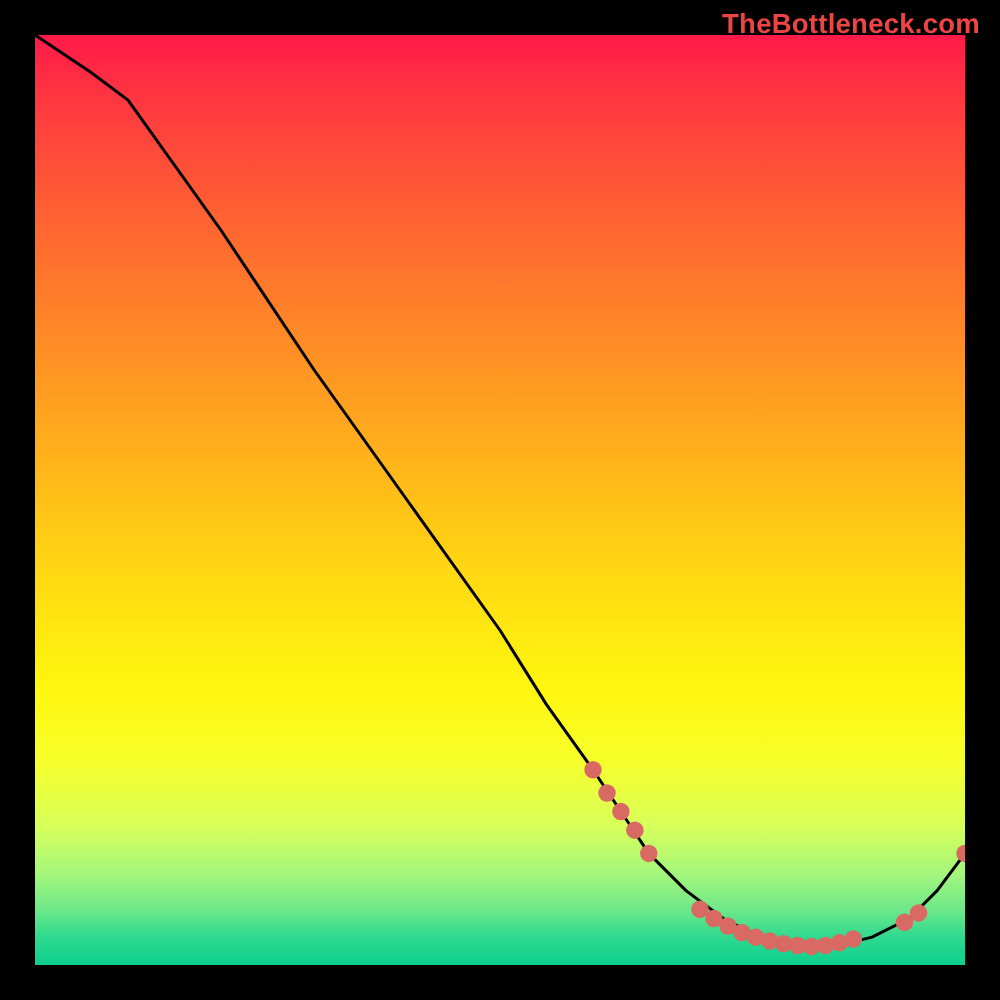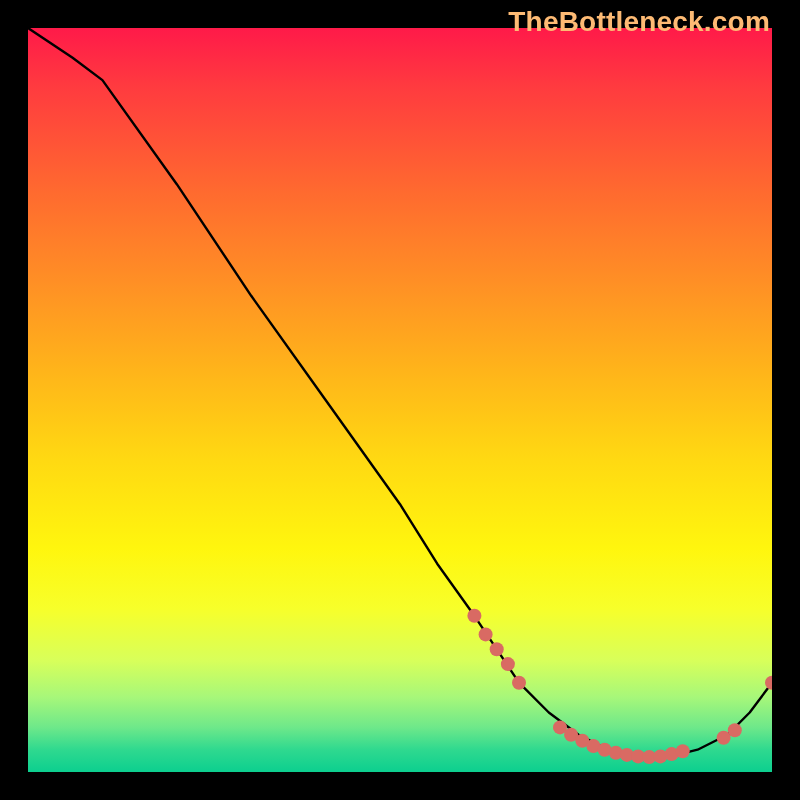--- a/index.html
+++ b/index.html
@@ -36,25 +36,25 @@
       #d8ff5a 85%,
       #a6f77a 90%,
       #6ee88a 94%,
       #2fd98f 97%,
       #0ccf8f 100%
     );
   }
   .watermark {
     position: absolute;
     top: 6px;
-    right: 30px;
+    right: 16px;
     font-family: Arial, Helvetica, sans-serif;
-    font-size: 28px;
+    font-size: 22px;
     font-weight: 600;
-    color: #fdba74;
+    color: #ef4444;
     letter-spacing: 0.2px;
     user-select: none;
   }
   svg.curve {
     position: absolute;
     top: 0;
     left: 0;
     width: 744px;
     height: 744px;
   }

